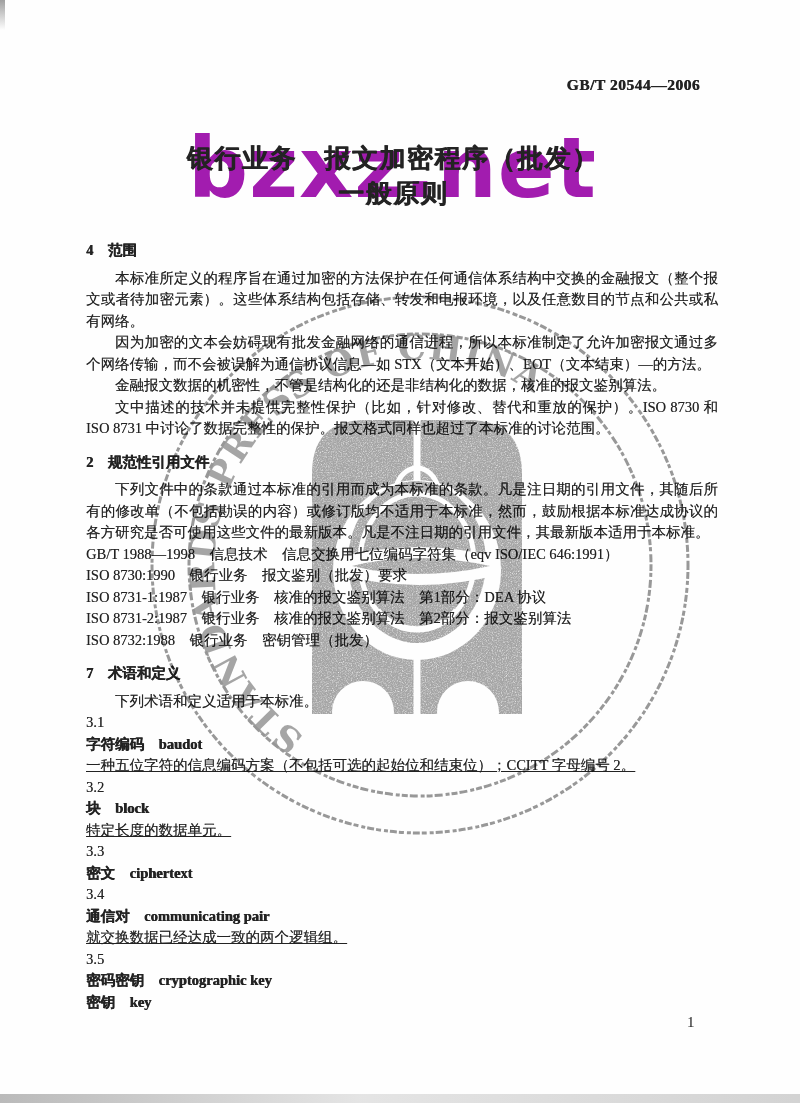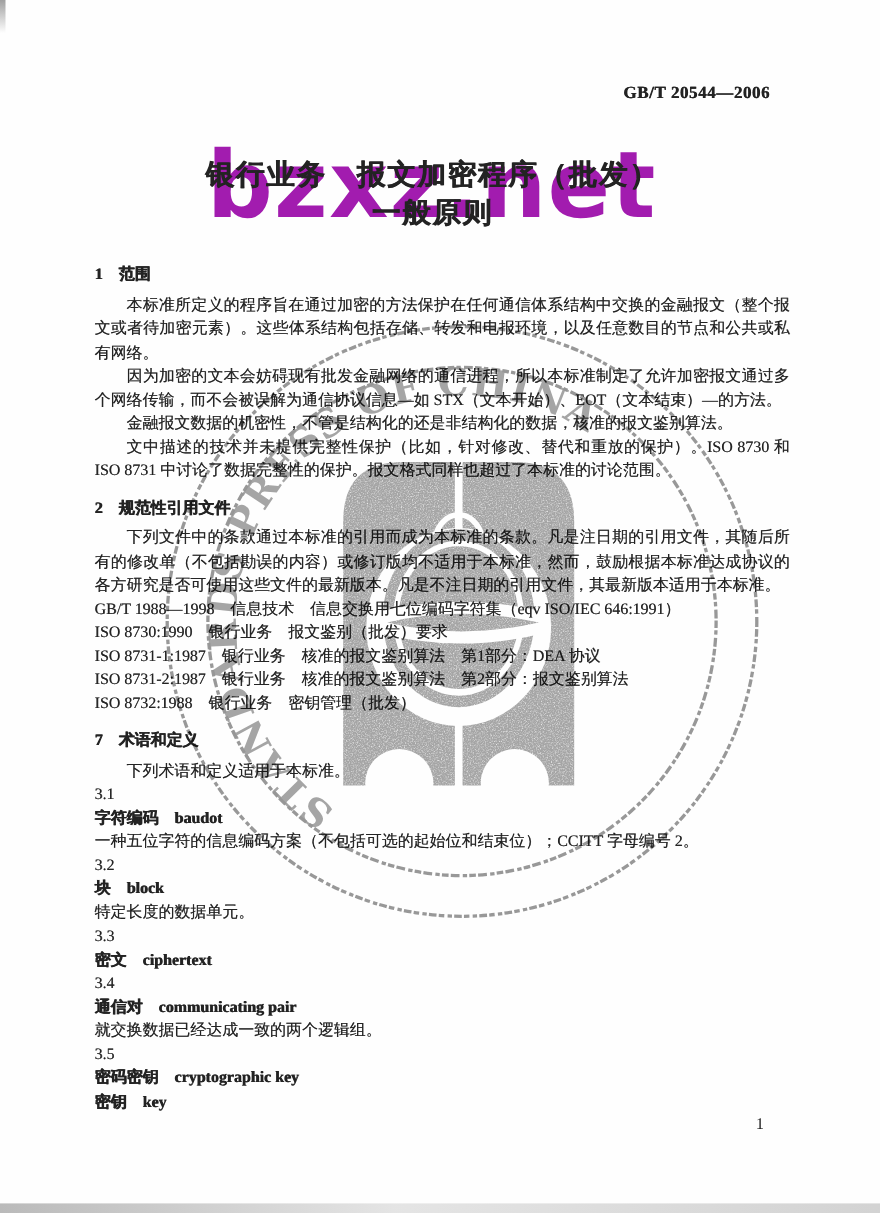--- a/index.html
+++ b/index.html
@@ -46,21 +46,21 @@
     font-size:14.5px;line-height:21.5px;z-index:2;
     text-shadow:.25px 0 rgba(0,0,0,.55);
   }
   .body-col p,.body-col h2{margin:0;padding:0;font-size:14.5px;line-height:21.5px;}
   h2.sec{font-weight:700;text-shadow:.6px 0 currentColor;margin-bottom:6px;}
   h2.sec.later{margin-top:12px;}
   .para{text-indent:2em;text-align:justify;}
   .ref{margin-left:26px;}
   .tnum{margin-top:3px;}
   .tterm{margin-left:26px;font-weight:700;text-shadow:.6px 0 currentColor;}
-  .tdef{margin-left:26px;}
+  .tdef{margin-left:26px;text-decoration:underline;}
   .pageno{
     position:absolute;top:1014px;left:687px;
     font-size:15px;z-index:2;
   }
   
   .stamp{
     position:absolute;left:0;top:0;width:800px;height:1103px;
     z-index:3;mix-blend-mode:multiply;opacity:.92;pointer-events:none;
   }
   .ringtext{
@@ -77,21 +77,21 @@
   <div class="site-watermark">bzxz.net</div>
 
   <div class="std-code">GB/T 20544—2006</div>
 
   <div class="doc-title">
     <div>银行业务　报文加密程序（批发）</div>
     <div>一般原则</div>
   </div>
 
   <div class="body-col">
-    <h2 class="sec">1　范围</h2>
+    <h2 class="sec">4　范围</h2>
     <p class="para">本标准所定义的程序旨在通过加密的方法保护在任何通信体系结构中交换的金融报文（整个报文或者待加密元素）。这些体系结构包括存储、转发和电报环境，以及任意数目的节点和公共或私有网络。</p>
     <p class="para">因为加密的文本会妨碍现有批发金融网络的通信进程，所以本标准制定了允许加密报文通过多个网络传输，而不会被误解为通信协议信息—如 STX（文本开始）、EOT（文本结束）—的方法。</p>
     <p class="para">金融报文数据的机密性，不管是结构化的还是非结构化的数据，核准的报文鉴别算法。</p>
     <p class="para">文中描述的技术并未提供完整性保护（比如，针对修改、替代和重放的保护）。ISO 8730 和 ISO 8731 中讨论了数据完整性的保护。报文格式同样也超过了本标准的讨论范围。</p>
 
     <h2 class="sec later">2　规范性引用文件</h2>
     <p class="para">下列文件中的条款通过本标准的引用而成为本标准的条款。凡是注日期的引用文件，其随后所有的修改单（不包括勘误的内容）或修订版均不适用于本标准，然而，鼓励根据本标准达成协议的各方研究是否可使用这些文件的最新版本。凡是不注日期的引用文件，其最新版本适用于本标准。</p>
     <p class="ref">GB/T 1988—1998　信息技术　信息交换用七位编码字符集（eqv ISO/IEC 646:1991）</p>
     <p class="ref">ISO 8730:1990　银行业务　报文鉴别（批发）要求</p>
     <p class="ref">ISO 8731-1:1987　银行业务　核准的报文鉴别算法　第1部分：DEA 协议</p>

